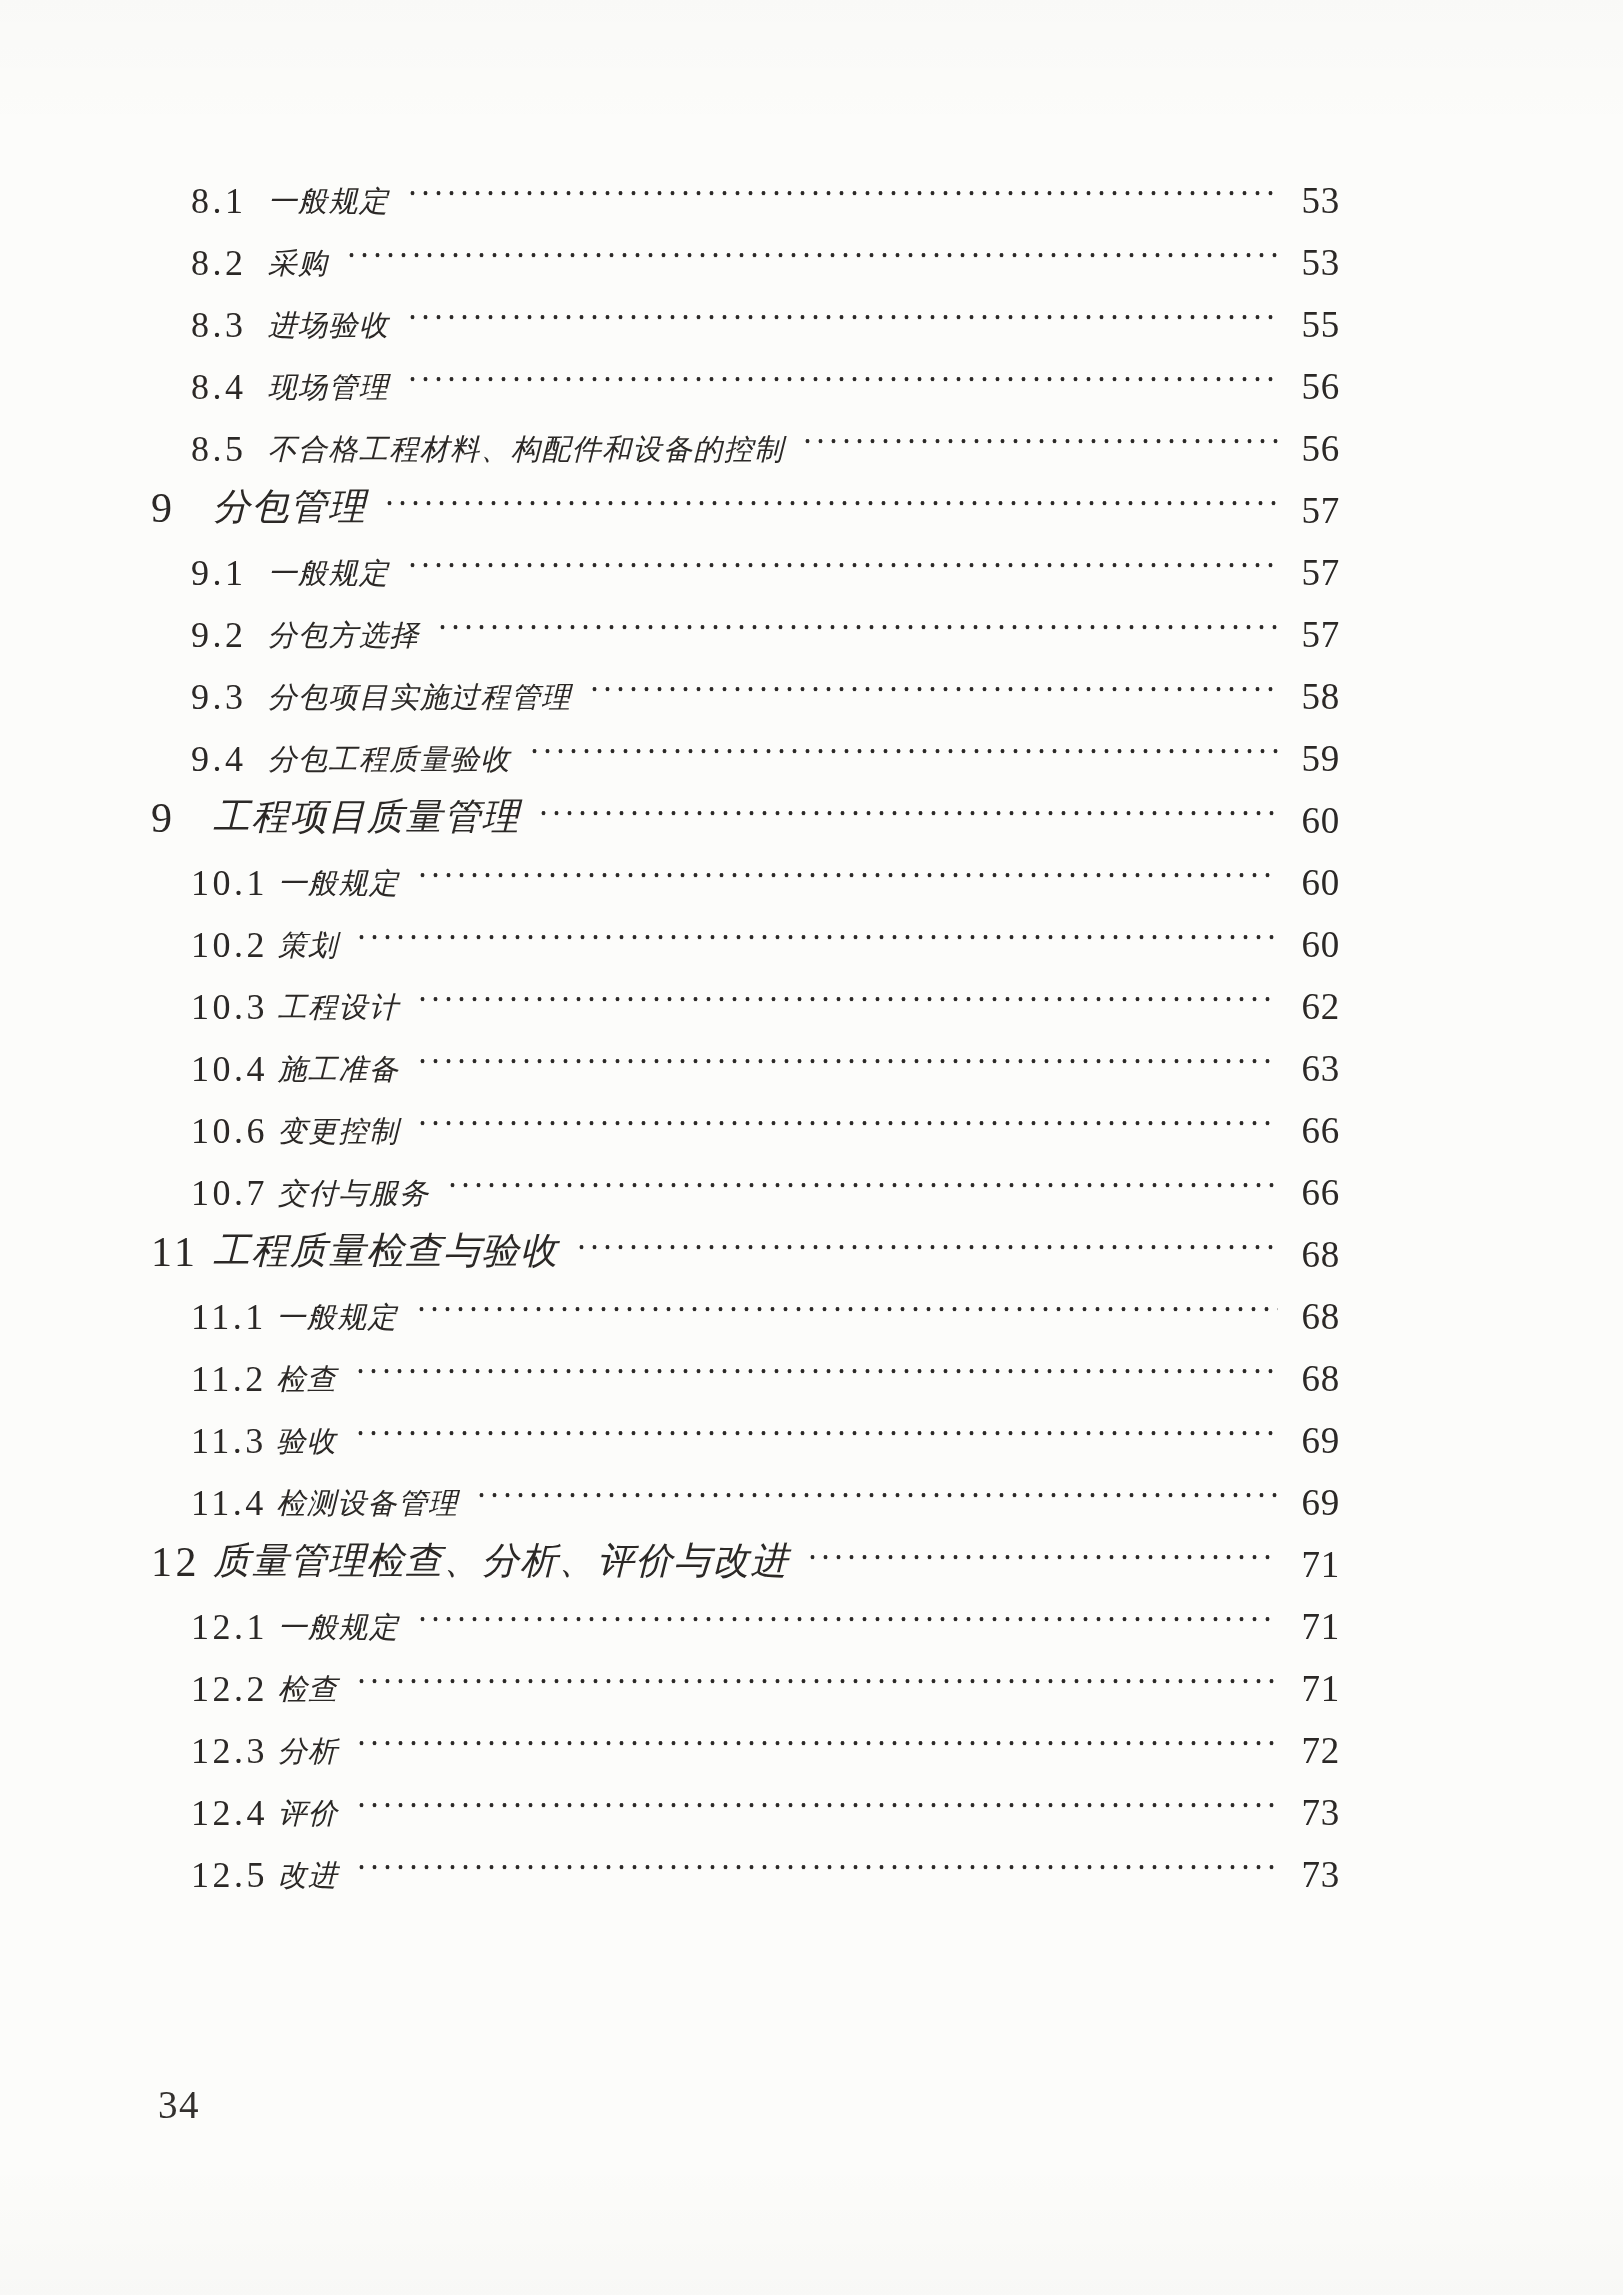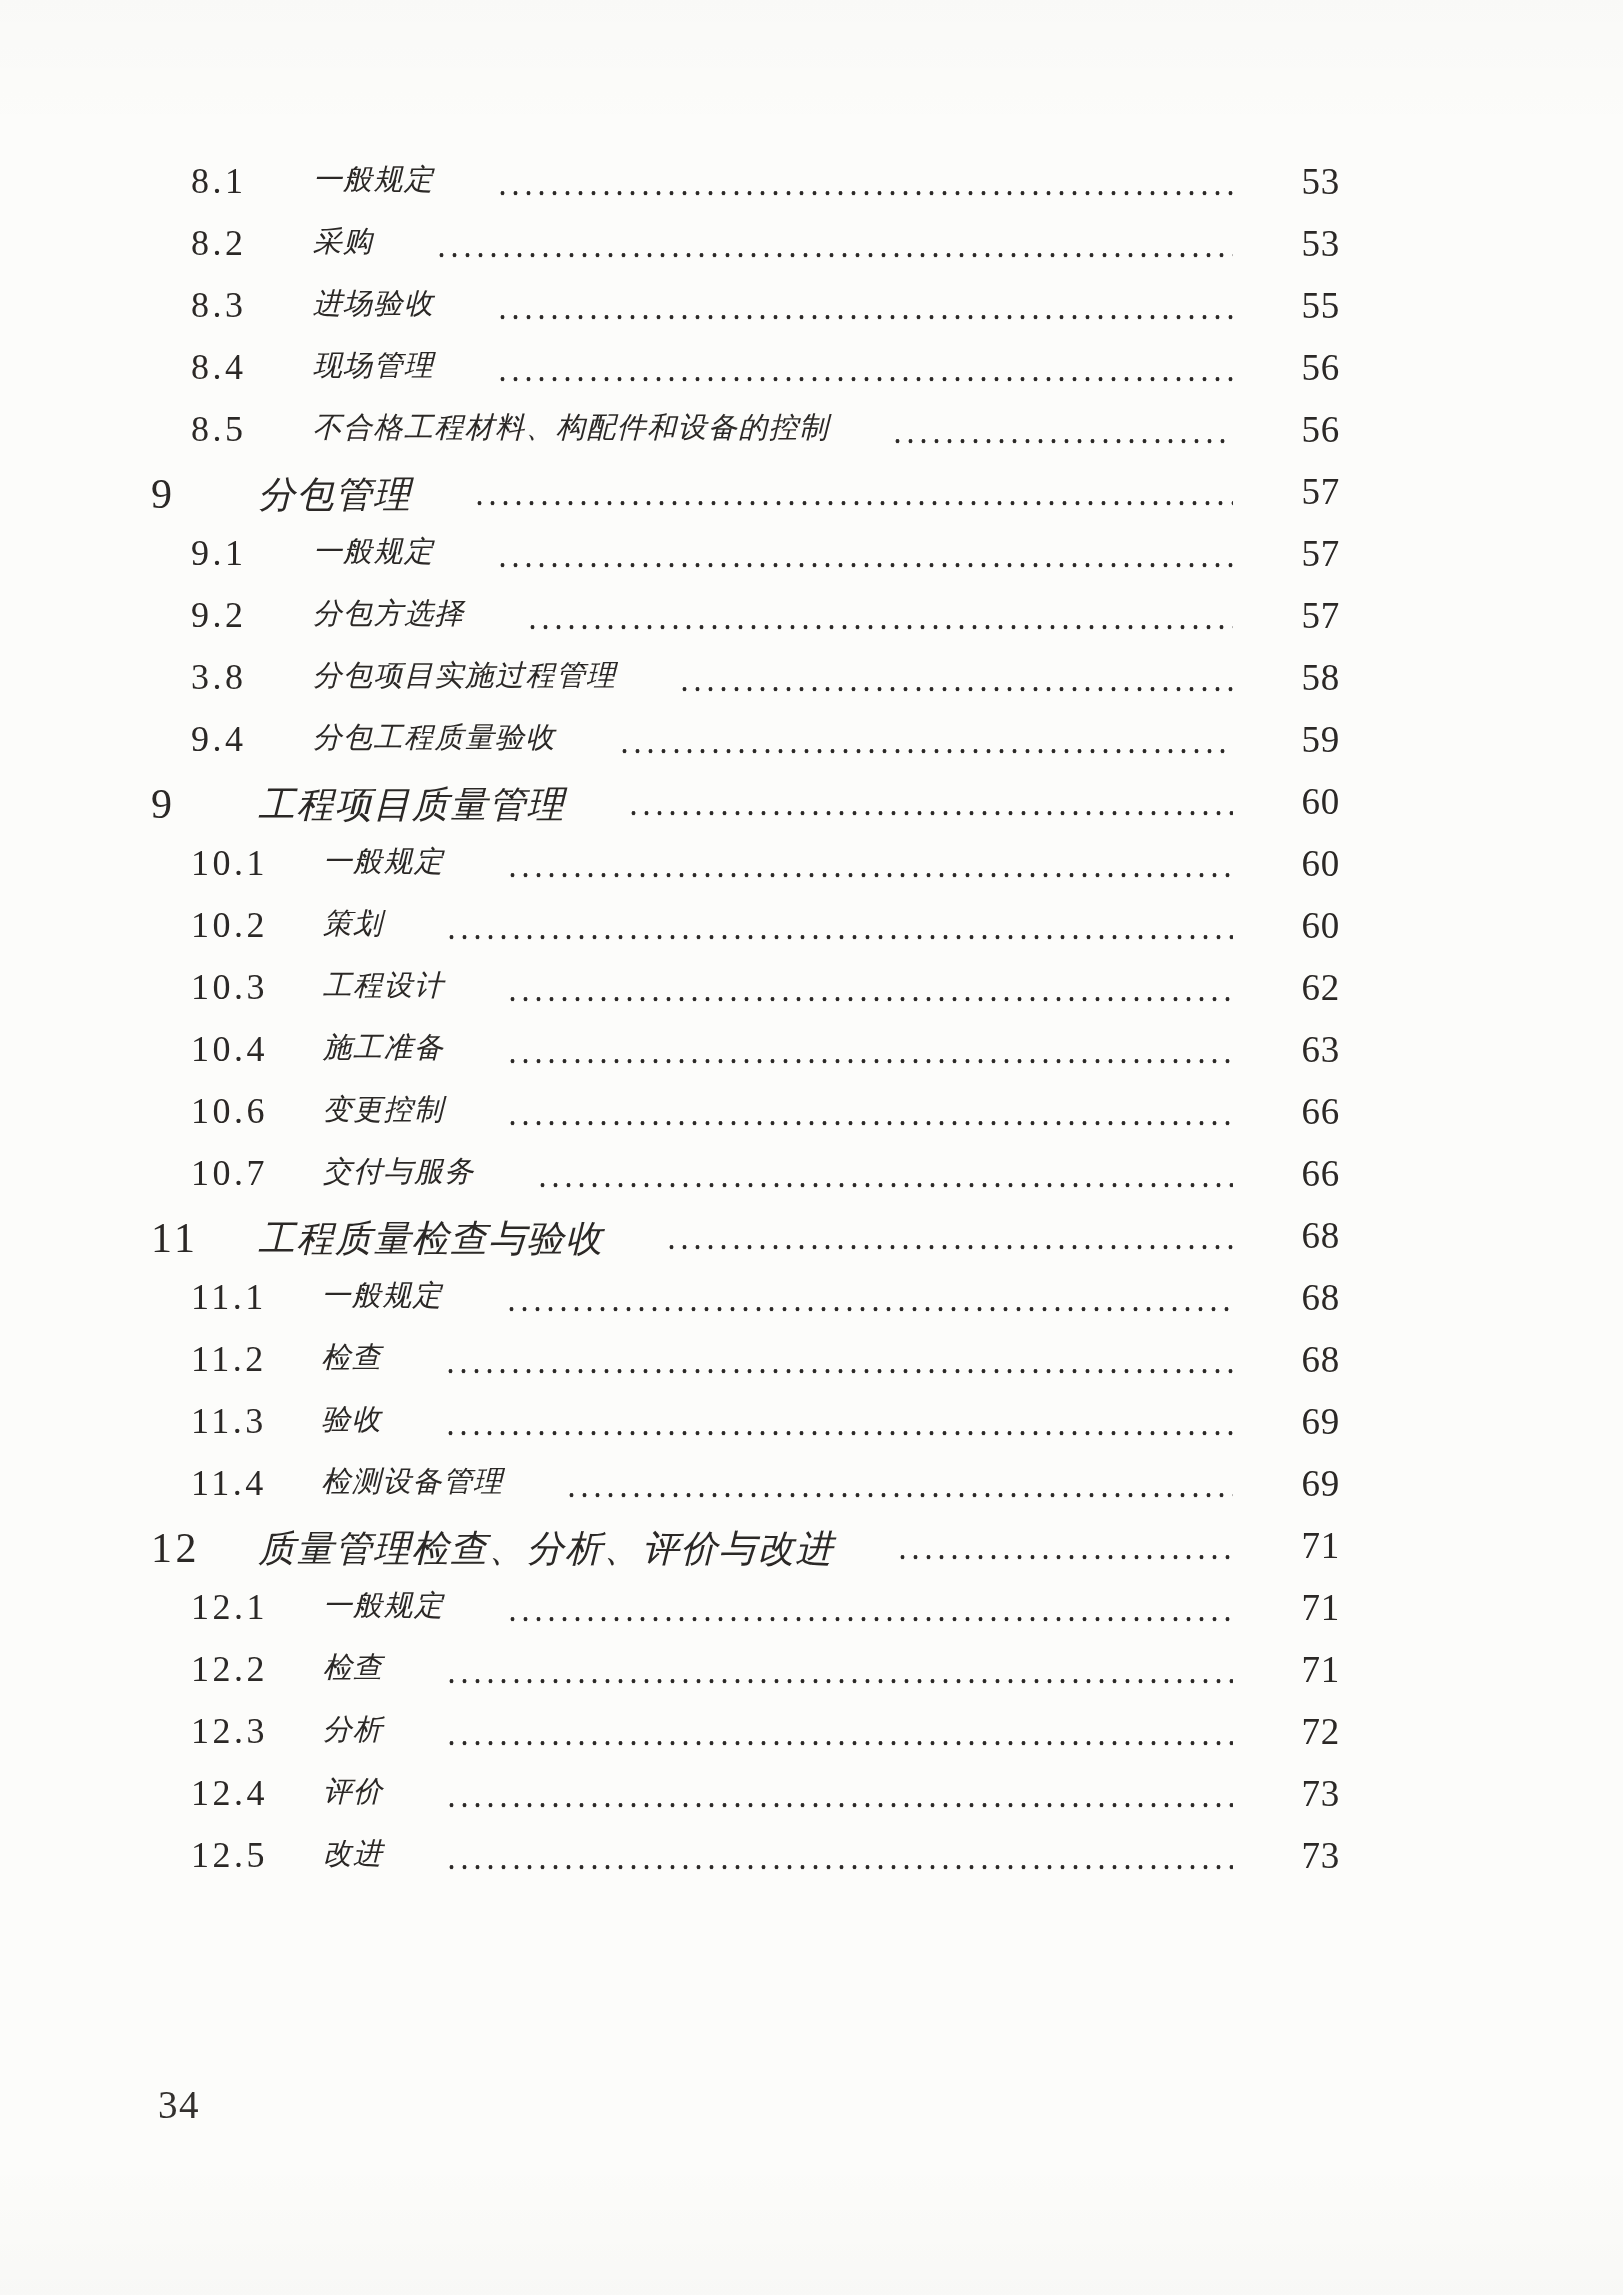--- a/index.html
+++ b/index.html
@@ -24,26 +24,25 @@
       #fcfcfa;
   }
   .toc {
     position: absolute;
     top: 160px;
     left: 151px;
     width: 1189px;
   }
   .row {
     display: flex;
-    align-items: flex-start;
+    align-items: flex-end;
     height: 62px;
     font-size: 29px;
     letter-spacing: 1.4px;
     white-space: nowrap;
-    gap: 45px;
   }
   .row .num {
     font-size: 36px;
     letter-spacing: 3.5px;
     min-width: 67px;
   }
   .row.sub {
     padding-left: 40px;
   }
   .row .label {
@@ -134,21 +133,21 @@
     <span class="leader"></span>
     <span class="pagenum">57</span>
   </div>
       <div class="row sub">
     <span class="num">9.2</span>
     <span class="label">分包方选择</span>
     <span class="leader"></span>
     <span class="pagenum">57</span>
   </div>
       <div class="row sub">
-    <span class="num">3.8</span>
+    <span class="num">9.3</span>
     <span class="label">分包项目实施过程管理</span>
     <span class="leader"></span>
     <span class="pagenum">58</span>
   </div>
       <div class="row sub">
     <span class="num">9.4</span>
     <span class="label">分包工程质量验收</span>
     <span class="leader"></span>
     <span class="pagenum">59</span>
   </div>

